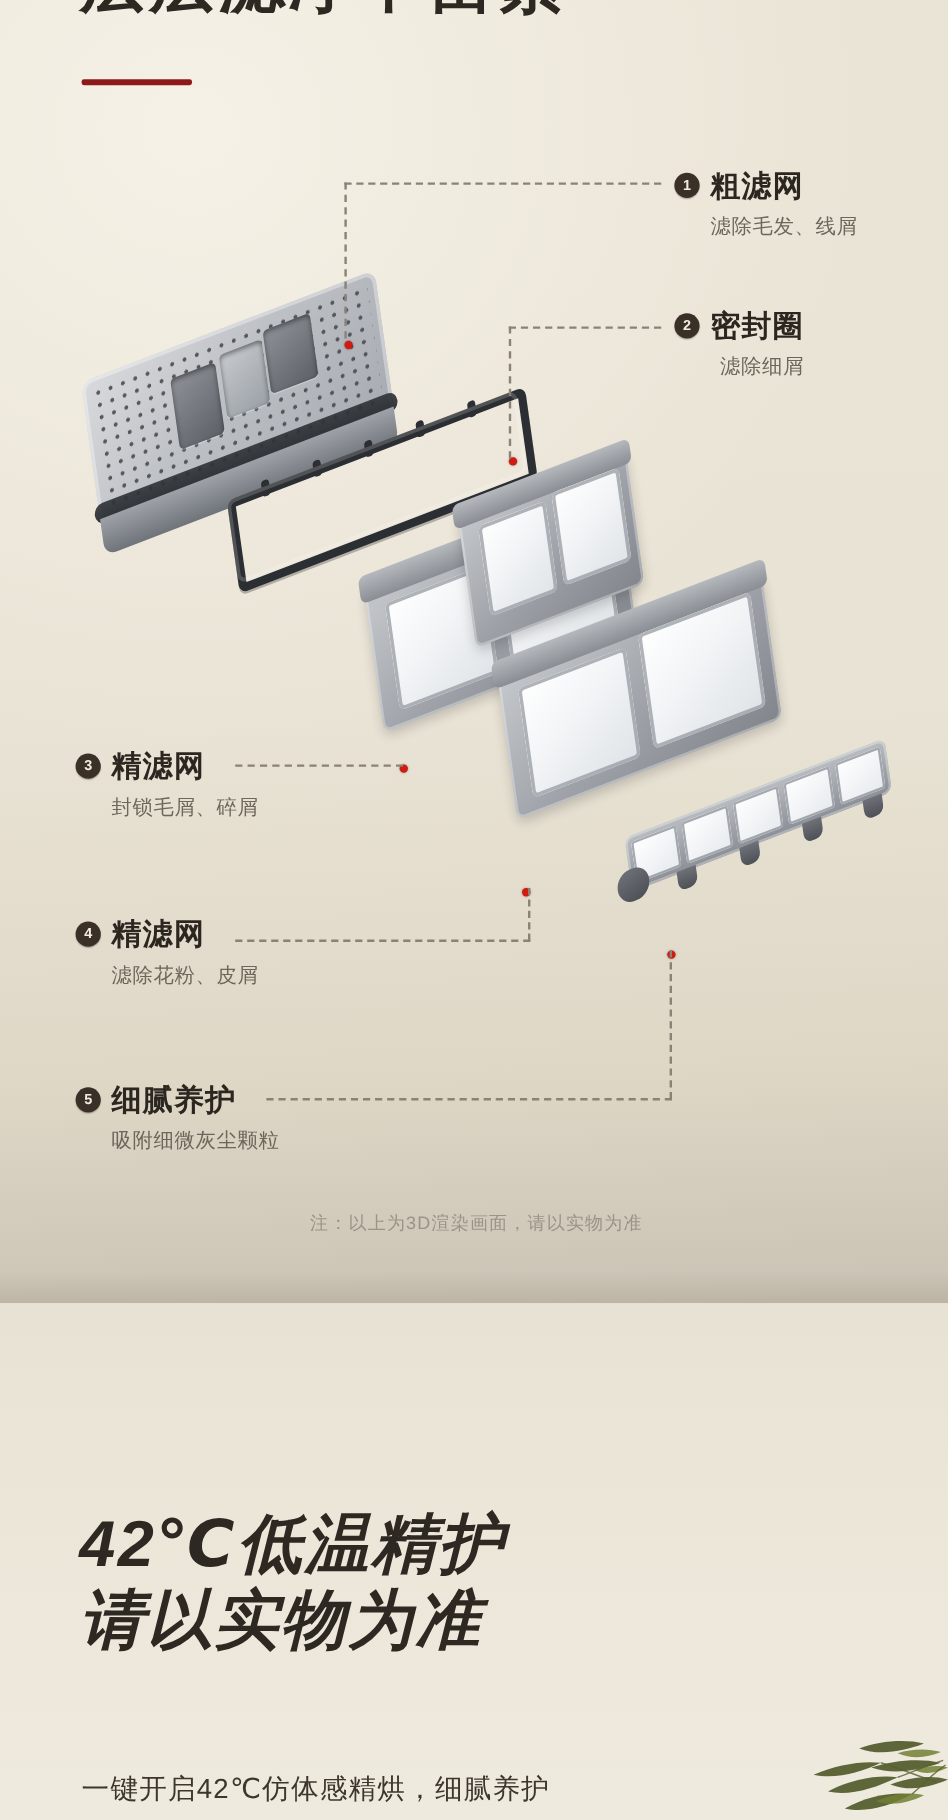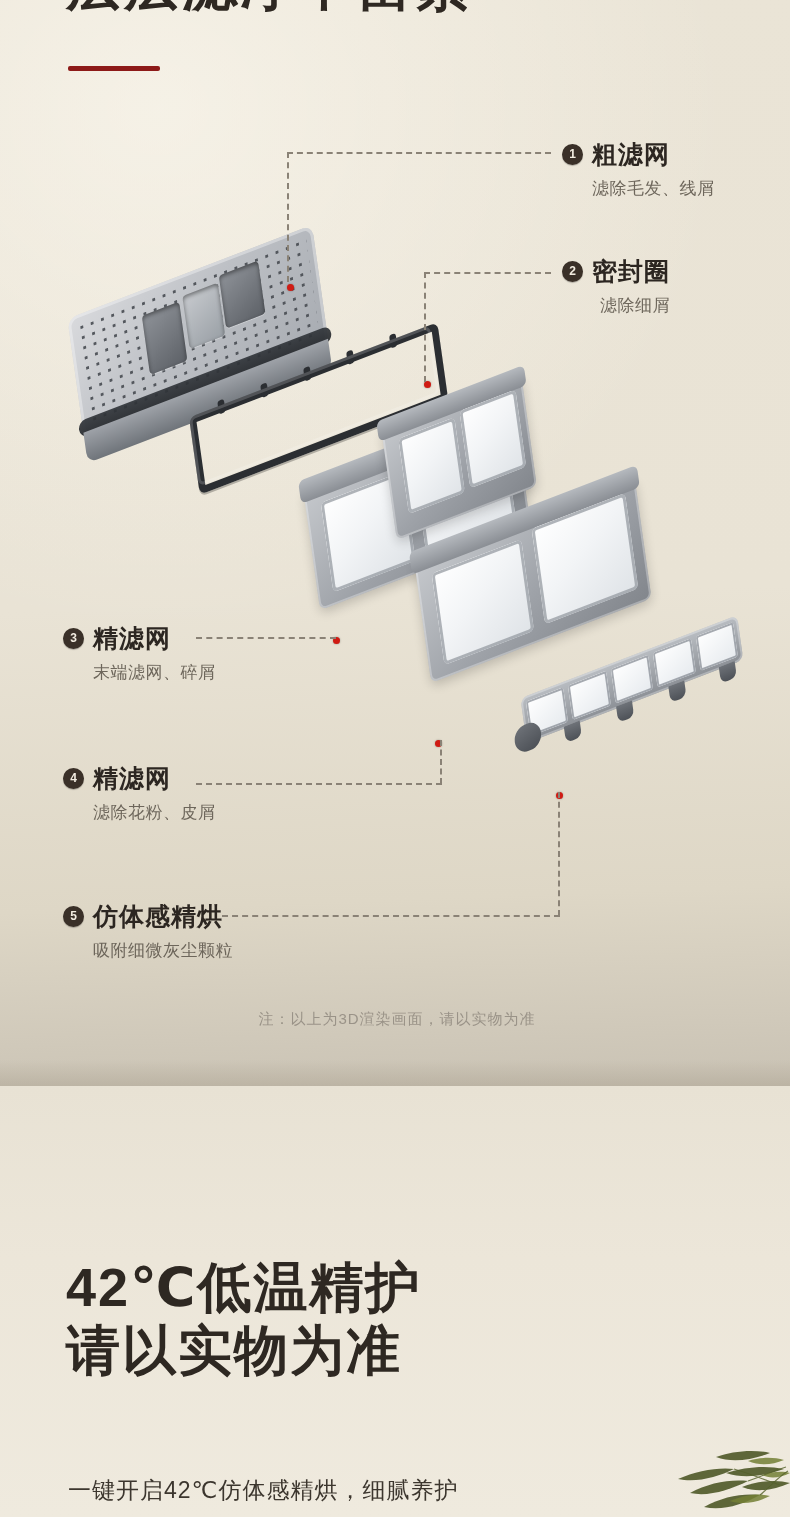--- a/index.html
+++ b/index.html
@@ -155,20 +155,21 @@
 
   
   .sec2{
     position:absolute;left:0;top:1086px;width:790px;height:431px;overflow:hidden;
     background:linear-gradient(180deg,#e8e2d4 0%,#ece6d9 40%,#efeade 100%);
   }
   .h2{
     position:absolute;left:66px;top:1256px;
     font-size:54px;line-height:63px;font-weight:bold;color:#2e2822;letter-spacing:2px;
     white-space:nowrap;
+    font-style:italic;
   }
   .h2 .l2{display:block;}
   .body-copy{
     position:absolute;left:68px;top:1470px;
     font-size:23px;line-height:40px;color:#3c362e;letter-spacing:1px;white-space:nowrap;
   }
   .bamboo{
     position:absolute;right:0;bottom:0;width:160px;height:90px;opacity:.95;
   }
 </style>
@@ -275,35 +276,35 @@
         <div class="ltitle">密封圈</div>
       </div>
       <div class="ldesc">滤除细屑</div>
     </div>
 
     <div class="label left" style="left:63px;top:622px;">
       <div class="row">
         <div class="badge">3</div>
         <div class="ltitle">精滤网</div>
       </div>
-      <div class="ldesc">末端滤网、碎屑</div>
+      <div class="ldesc">封锁毛屑、碎屑</div>
     </div>
 
     <div class="label left" style="left:63px;top:762px;">
       <div class="row">
         <div class="badge">4</div>
         <div class="ltitle">精滤网</div>
       </div>
       <div class="ldesc">滤除花粉、皮屑</div>
     </div>
 
     <div class="label left" style="left:63px;top:900px;">
       <div class="row">
         <div class="badge">5</div>
-        <div class="ltitle">仿体感精烘</div>
+        <div class="ltitle">细腻养护</div>
       </div>
       <div class="ldesc">吸附细微灰尘颗粒</div>
     </div>
 
     <div class="footnote">注：以上为3D渲染画面，请以实物为准</div>
   </div>
 
   <div class="sec2">
     <svg class="bamboo" viewBox="0 0 160 90">
       <g fill="#46511f" opacity="0.9">

